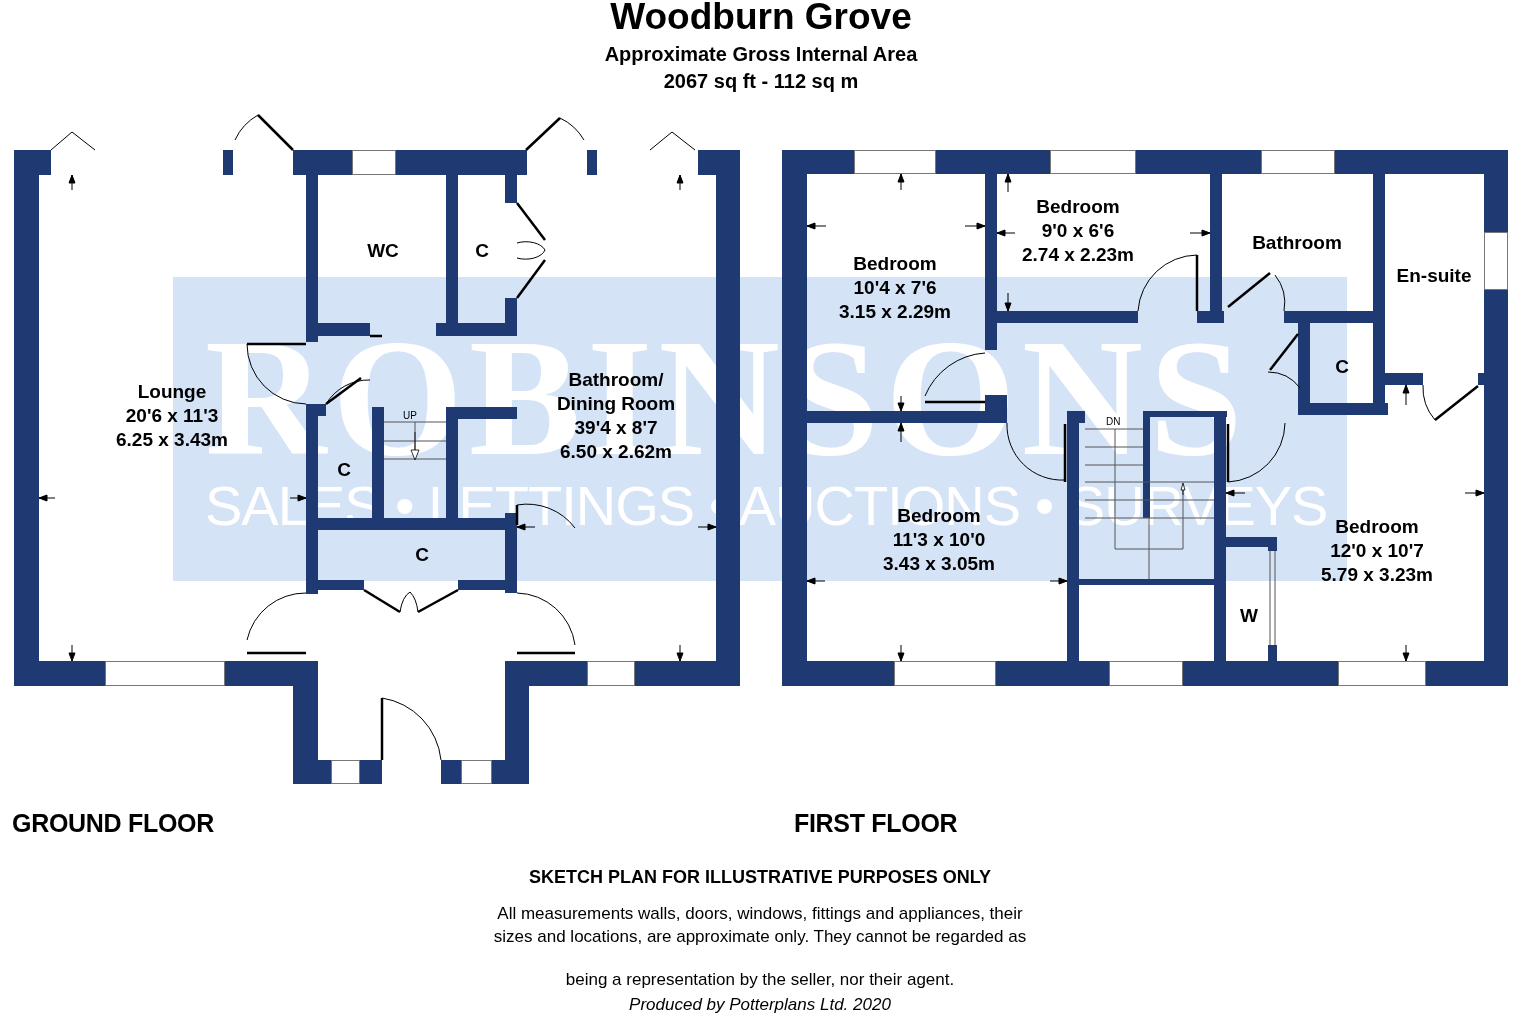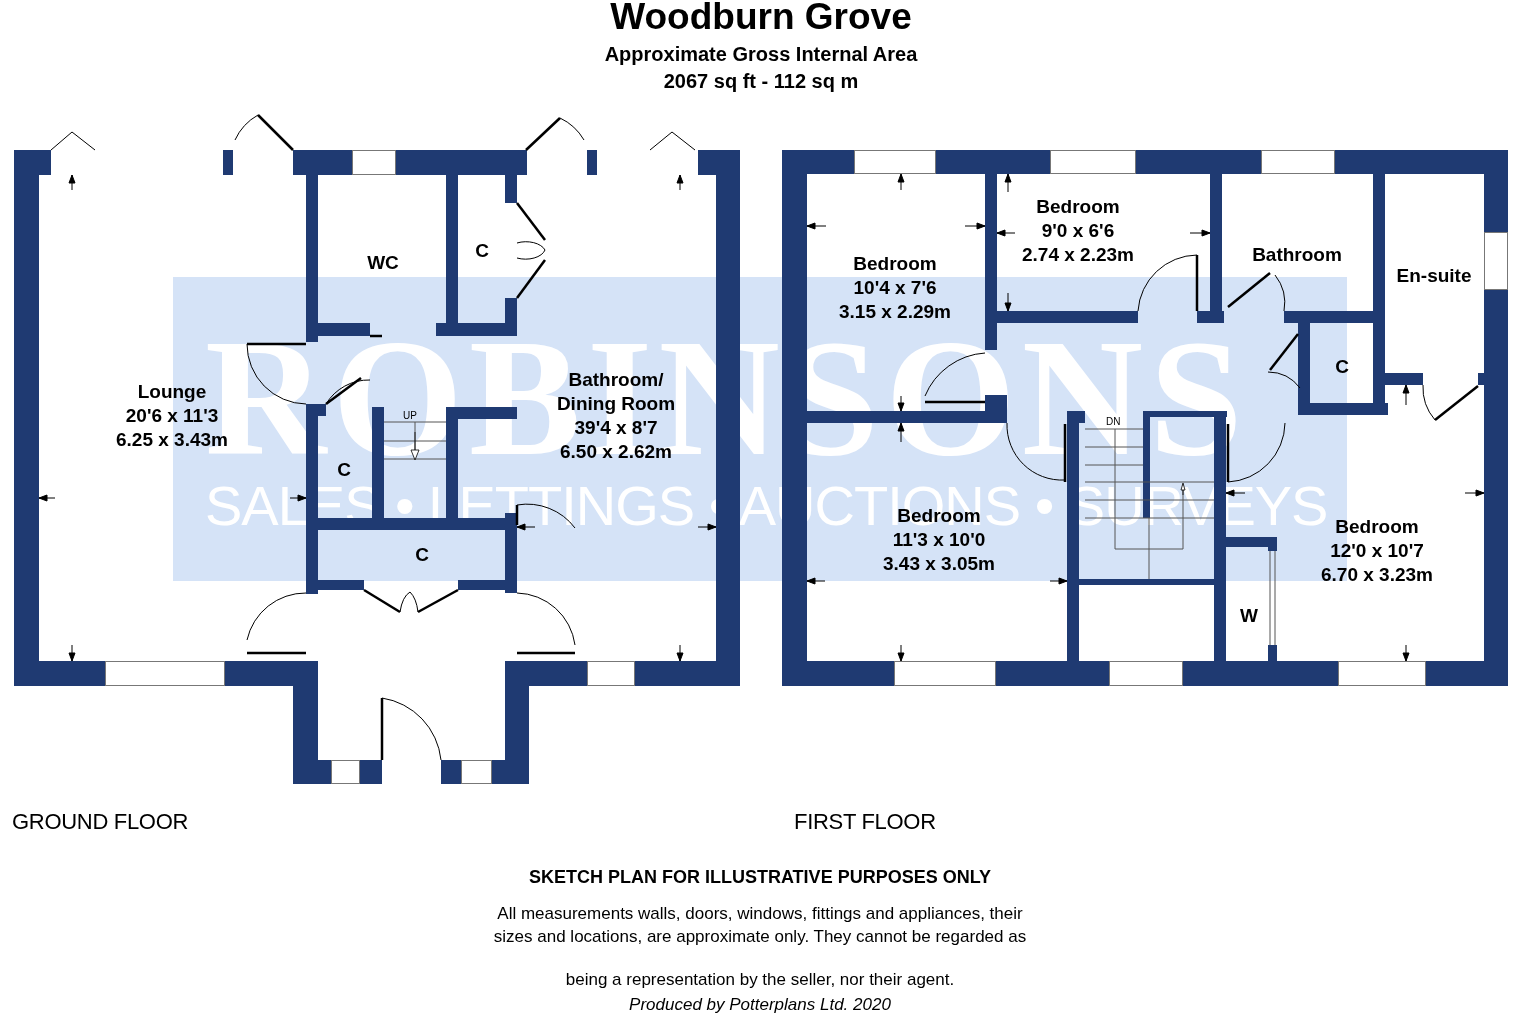--- a/index.html
+++ b/index.html
@@ -3,21 +3,21 @@
 <meta charset="utf-8">
 <style>
   html,body{margin:0;padding:0;background:#fff;}
   body{width:1522px;height:1016px;position:relative;overflow:hidden;font-family:"Liberation Sans",sans-serif;color:#000;}
   .abs{position:absolute;}
   .wall{position:absolute;background:#1f3a72;}
   .win{position:absolute;background:#fff;border:1px solid #777;box-sizing:border-box;}
   .wm-panel{position:absolute;background:#d5e3f7;}
   .title{position:absolute;left:0;width:1522px;text-align:center;font-weight:bold;}
   .room{position:absolute;text-align:center;font-weight:bold;font-size:19px;line-height:24px;white-space:nowrap;transform:translateX(-50%);}
-  .floor-label{position:absolute;font-weight:normal;font-size:22px;letter-spacing:-0.3px;}
+  .floor-label{position:absolute;font-weight:bold;font-size:25px;letter-spacing:-0.3px;}
   .disclaimer{position:absolute;left:440px;width:640px;text-align:center;font-size:17px;line-height:23px;}
   .wm-text{position:absolute;color:#fff;font-family:"Liberation Serif",serif;font-weight:bold;white-space:nowrap;}
   .wm-sub{position:absolute;color:#fff;font-family:"Liberation Sans",sans-serif;white-space:nowrap;}
   svg.overlay{position:absolute;left:0;top:0;}
 </style>
 </head>
 <body>
 
 <div class="title" style="top:-4px;font-size:37px;">Woodburn Grove</div>
 <div class="title" style="top:43px;font-size:20px;">Approximate Gross Internal Area</div>
@@ -269,21 +269,21 @@
   <div>Lounge</div>
   <div>20'6 x 11'3</div>
   <div>6.25 x 3.43m</div>
 </div>
 <div class="room" style="left:616px;top:368px;">
   <div>Bathroom/</div>
   <div>Dining Room</div>
   <div>39'4 x 8'7</div>
   <div>6.50 x 2.62m</div>
 </div>
-<div class="room" style="left:383px;top:239px;margin-top:12px;">
+<div class="room" style="left:383px;top:239px;">
   <div>WC</div>
 </div>
 <div class="room" style="left:482px;top:239px;">
   <div>C</div>
 </div>
 <div class="room" style="left:344px;top:458px;">
   <div>C</div>
 </div>
 <div class="room" style="left:422px;top:543px;">
   <div>C</div>
@@ -292,38 +292,38 @@
 <div class="room" style="left:895px;top:252px;">
   <div>Bedroom</div>
   <div>10'4 x 7'6</div>
   <div>3.15 x 2.29m</div>
 </div>
 <div class="room" style="left:1078px;top:195px;">
   <div>Bedroom</div>
   <div>9'0 x 6'6</div>
   <div>2.74 x 2.23m</div>
 </div>
-<div class="room" style="left:1297px;top:231px;margin-top:12px;">
+<div class="room" style="left:1297px;top:231px;">
   <div>Bathroom</div>
 </div>
 <div class="room" style="left:1434px;top:264px;">
   <div>En-suite</div>
 </div>
 <div class="room" style="left:1342px;top:355px;">
   <div>C</div>
 </div>
 <div class="room" style="left:939px;top:504px;">
   <div>Bedroom</div>
   <div>11'3 x 10'0</div>
   <div>3.43 x 3.05m</div>
 </div>
 <div class="room" style="left:1377px;top:515px;">
   <div>Bedroom</div>
   <div>12'0 x 10'7</div>
-  <div>6.70 x 3.23m</div>
+  <div>5.79 x 3.23m</div>
 </div>
 <div class="room" style="left:1249px;top:604px;">
   <div>W</div>
 </div>
 
 <div class="floor-label" style="left:12px;top:809px;">GROUND FLOOR</div>
 <div class="floor-label" style="left:794px;top:809px;">FIRST FLOOR</div>
 
 <div class="disclaimer" style="top:866px;font-weight:bold;font-size:18px;">SKETCH PLAN FOR ILLUSTRATIVE PURPOSES ONLY</div>
 <div class="disclaimer" style="top:902px;">All measurements walls, doors, windows, fittings and appliances, their</div>

